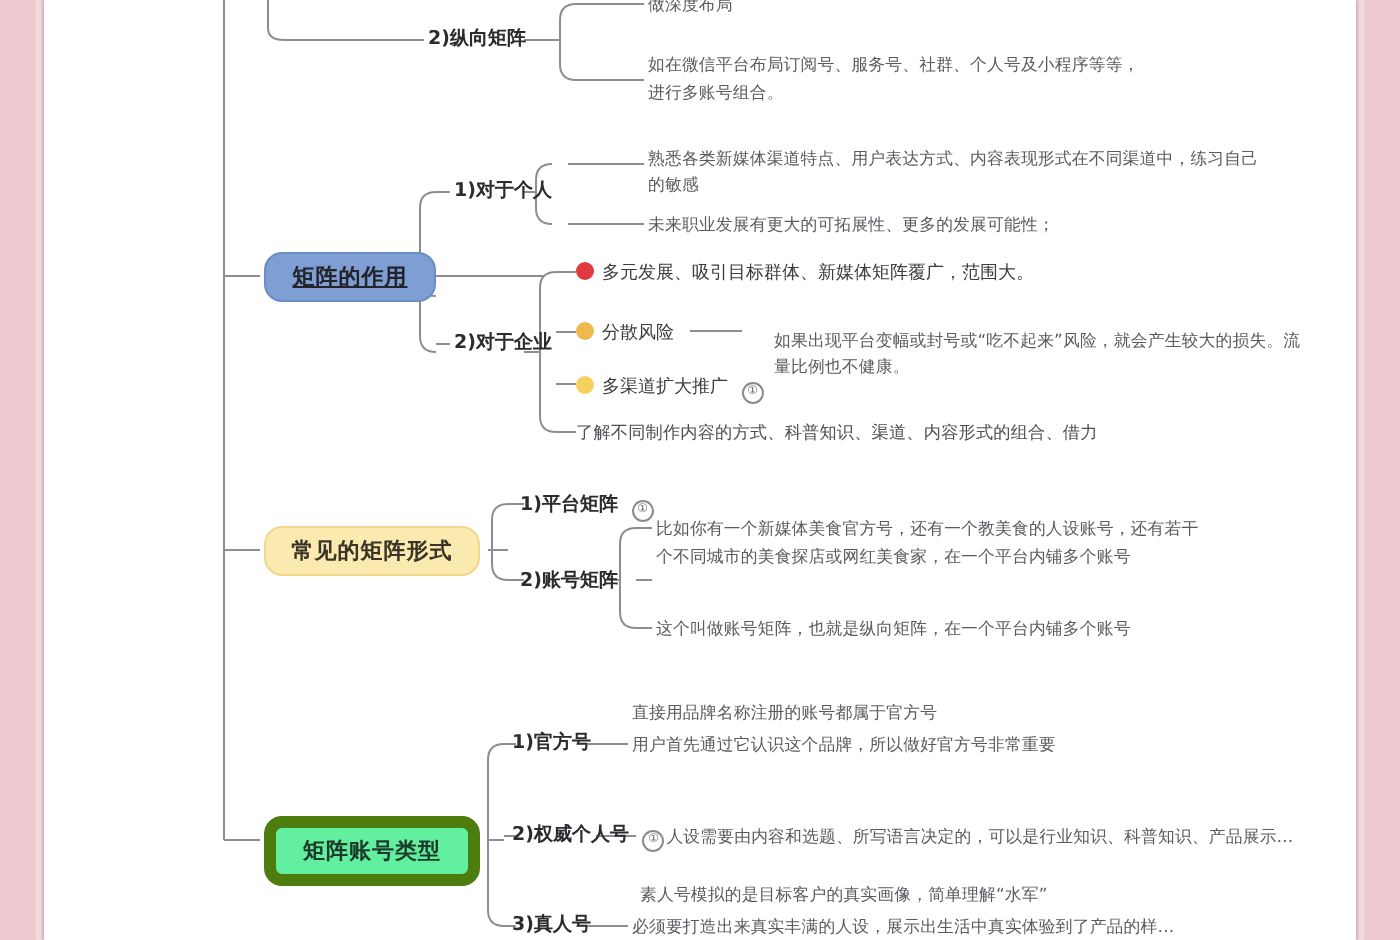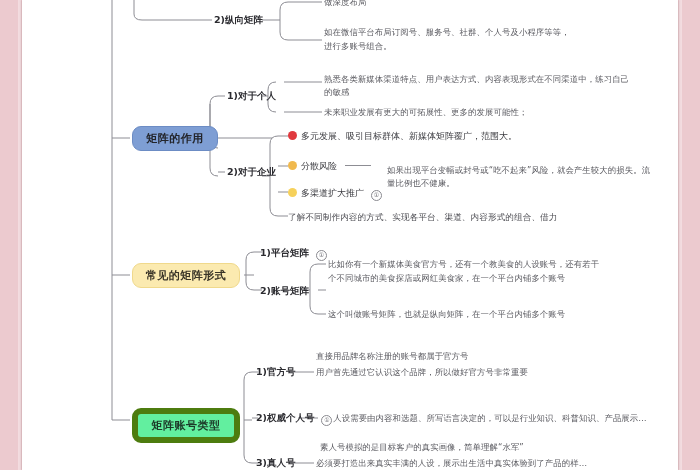--- a/index.html
+++ b/index.html
@@ -147,21 +147,21 @@
           <path d="M272 463 L292 463"></path>
         </g>
       </svg>
 
       <div class="lbl b" style="left:192px;top:14px;">2)纵向矩阵</div>
 
       <div class="txt" style="left:302px;top:-4px;width:330px;">做深度布局</div>
       <div class="txt" style="left:302px;top:26px;width:330px;">如在微信平台布局订阅号、服务号、社群、个人号及小程序等等，</div>
       <div class="txt" style="left:302px;top:40px;width:330px;">进行多账号组合。</div>
 
-      <div class="node blue" style="left:110px;top:126px;width:84px;height:23px;">矩阵的作用</div>
+      <div class="node blue" style="left:110px;top:126px;width:84px;height:23px;text-decoration:underline;">矩阵的作用</div>
 
       <div class="lbl b" style="left:205px;top:90px;">1)对于个人</div>
 
       <div class="txt" style="left:302px;top:73px;width:340px;">熟悉各类新媒体渠道特点、用户表达方式、内容表现形式在不同渠道中，练习自己</div>
       <div class="txt" style="left:302px;top:86px;width:340px;">的敏感</div>
       <div class="txt" style="left:302px;top:106px;width:340px;">未来职业发展有更大的可拓展性、更多的发展可能性；</div>
 
       <div class="lbl b" style="left:205px;top:166px;">2)对于企业</div>
 
       <div class="row" style="left:266px;top:130px;">
@@ -172,21 +172,21 @@
         <span class="badge orange"></span><span>分散风险</span>
         <span style="display:inline-block;width:26px;border-top:1px solid #8d8d94;vertical-align:3px;margin:0 5px;"></span>
       </div>
       <div class="txt" style="left:365px;top:153px;width:270px;margin-top:11px;">如果出现平台变幅或封号或“吃不起来”风险，就会产生较大的损失。流量比例也不健康。</div>
 
       <div class="row" style="left:266px;top:187px;">
         <span class="badge amber"></span><span>多渠道扩大推广</span>
         <span class="ring">①</span>
       </div>
 
-      <div class="txt" style="left:266px;top:211px;width:360px;font-size:8.6px;color:#4d4d53;">了解不同制作内容的方式、实现各平台、渠道、内容形式的组合、借力</div>
+      <div class="txt" style="left:266px;top:211px;width:360px;font-size:8.6px;color:#4d4d53;">了解不同制作内容的方式、科普知识、渠道、内容形式的组合、借力</div>
 
       <div class="node yellow" style="left:110px;top:263px;width:106px;height:23px;">常见的矩阵形式</div>
 
       <div class="row" style="left:238px;top:247px;">
         <span class="lbl b" style="position:static;">1)平台矩阵</span>
         <span class="ring">①</span>
       </div>
 
       <div class="lbl b" style="left:238px;top:285px;">2)账号矩阵</div>
 

